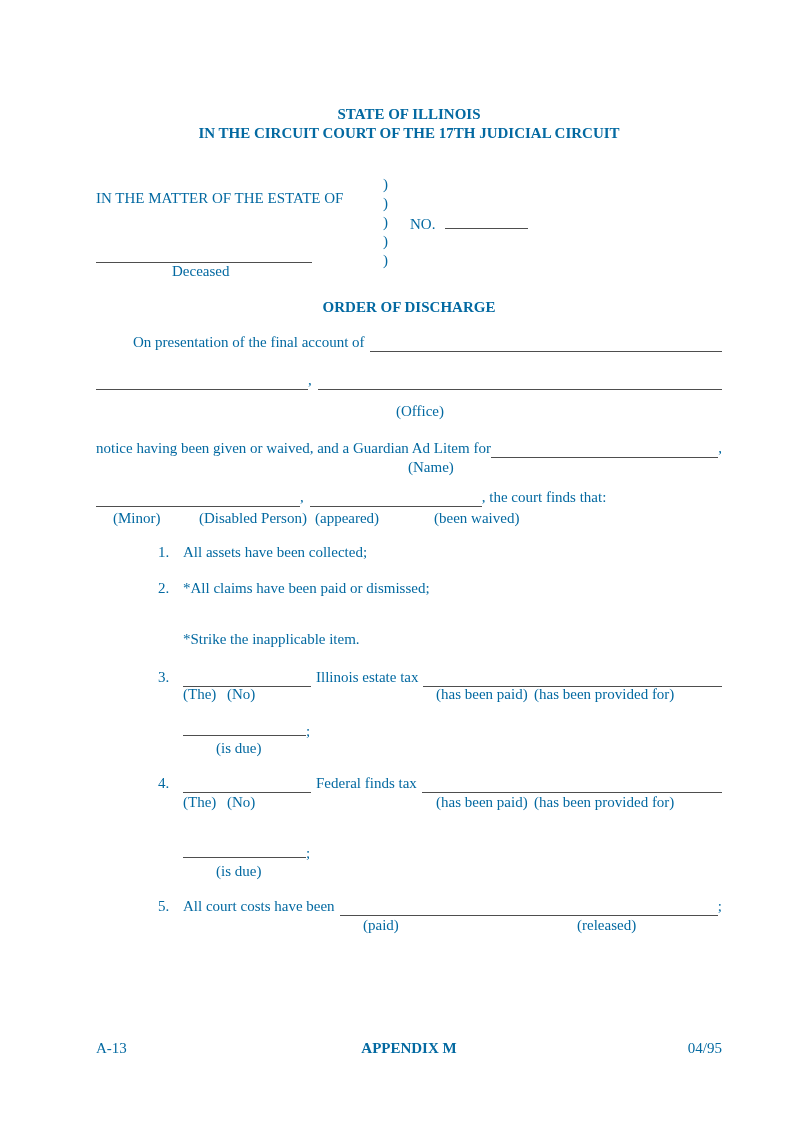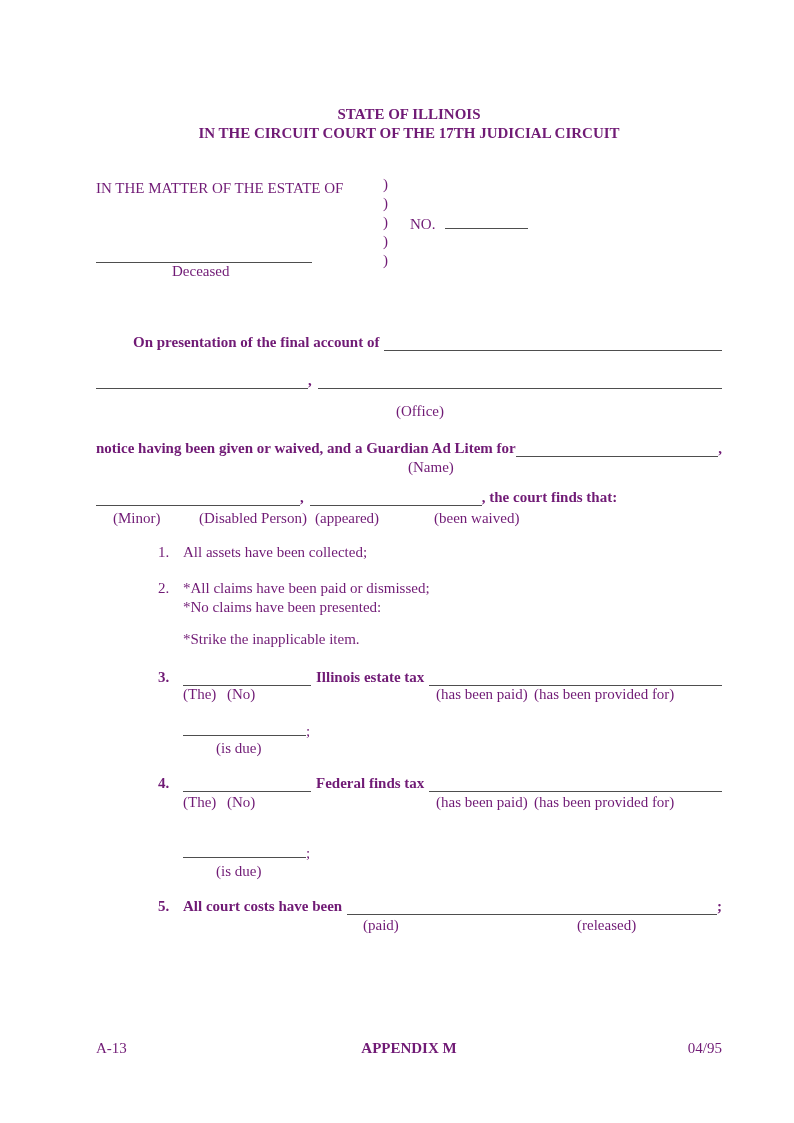--- a/index.html
+++ b/index.html
@@ -3,28 +3,28 @@
 <meta charset="utf-8">
 <style>
   html,body { margin:0; padding:0; background:#e8e8e8; }
   .page {
     position:relative;
     width:794px; height:1123px;
     margin:0 auto;
     background:#ffffff;
     font-family:"Liberation Serif", serif;
     font-size:15px;
-    color:#701a75;
+    color:#0369a1;
     overflow:hidden;
   }
   .row {
     position:absolute; left:96px; right:72px;
     line-height:19px; white-space:nowrap;
   }
-  .flexrow { display:flex; align-items:center;font-weight:bold; }
+  .flexrow { display:flex; align-items:flex-end; }
   .center { text-align:center; }
   .bold { font-weight:bold; }
   .blank { border-bottom:1px solid #4e4e4e; height:15px; display:inline-block; vertical-align:baseline; }
   .fill { flex:1 1 0; min-width:0; display:block; }
   .num { position:absolute; left:62px; top:0; }
   .abs { position:absolute; }
   .caption { position:absolute; top:175px; left:96px; right:72px; height:112px; line-height:19px; }
   .parens { position:absolute; left:287px; top:0; line-height:19px; }
   .labelrow { height:19px; }
 </style>
@@ -32,36 +32,37 @@
 <body>
 
 <div class="page">
 
   <div class="row center bold" style="top:105px;">
     <div>STATE OF ILLINOIS</div>
     <div>IN THE CIRCUIT COURT OF THE 17TH JUDICIAL CIRCUIT</div>
   </div>
 
   <div class="caption">
-    <div class="abs" style="left:0; top:4px;">IN THE MATTER OF THE ESTATE OF</div>
+    <div class="abs" style="left:0; top:14px;">IN THE MATTER OF THE ESTATE OF</div>
     <div class="parens">
       <div>)</div>
       <div>)</div>
       <div>)</div>
       <div>)</div>
       <div>)</div>
     </div>
     <div class="abs" style="left:314px; top:38px;text-align:center;">
       <span>NO.</span>
       <span class="blank" style="width:83px; margin-left:6px;"></span>
     </div>
     <div class="abs blank" style="left:0; top:73px; width:216px; height:14px;"></div>
     <div class="abs" style="left:76px; top:87px;">Deceased</div>
   </div>
 
+  <div class="row center bold" style="top:298px;">ORDER OF DISCHARGE</div>
 
   <div class="row flexrow" style="top:333px;">
     <span style="margin-left:37px; margin-right:5px;">On presentation of the final account of</span>
     <span class="blank fill"></span>
   </div>
   <div class="row flexrow" style="top:371px;">
     <span class="blank" style="width:212px;"></span>
     <span style="margin-right:6px;">,</span>
     <span class="blank fill"></span>
   </div>
@@ -92,21 +93,20 @@
   </div>
 
   <div class="row" style="top:543px; padding-left:87px;">
     <span class="num">1.</span>
     <span>All assets have been collected;</span>
   </div>
 
   <div class="row" style="top:579px; padding-left:87px;">
     <span class="num">2.</span>
     <div>*All claims have been paid or dismissed;</div>
-    <div>*No claims have been presented:</div>
   </div>
   <div class="row" style="top:630px; padding-left:87px;">
     <span>*Strike the inapplicable item.</span>
   </div>
 
   <div class="row flexrow" style="top:668px; padding-left:87px;">
     <span class="num">3.</span>
     <span class="blank" style="width:128px;"></span>
     <span style="margin:0 5px;">Illinois estate tax</span>
     <span class="blank fill"></span>

